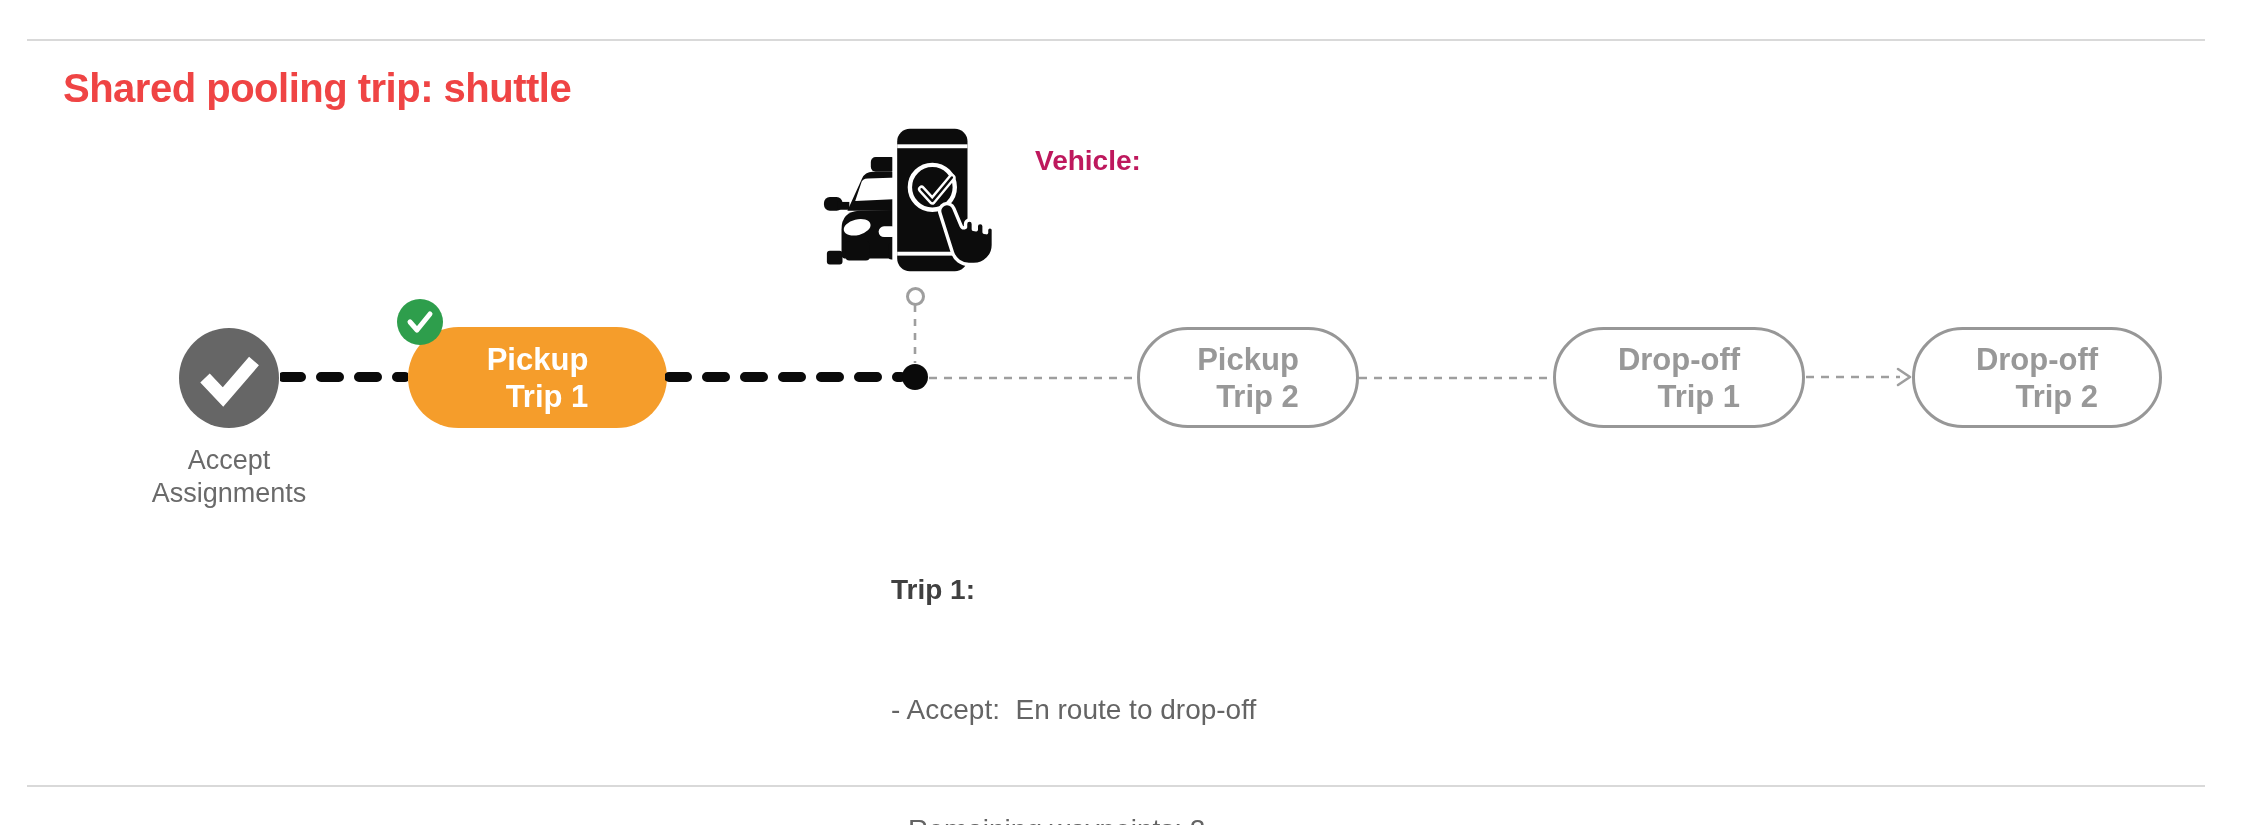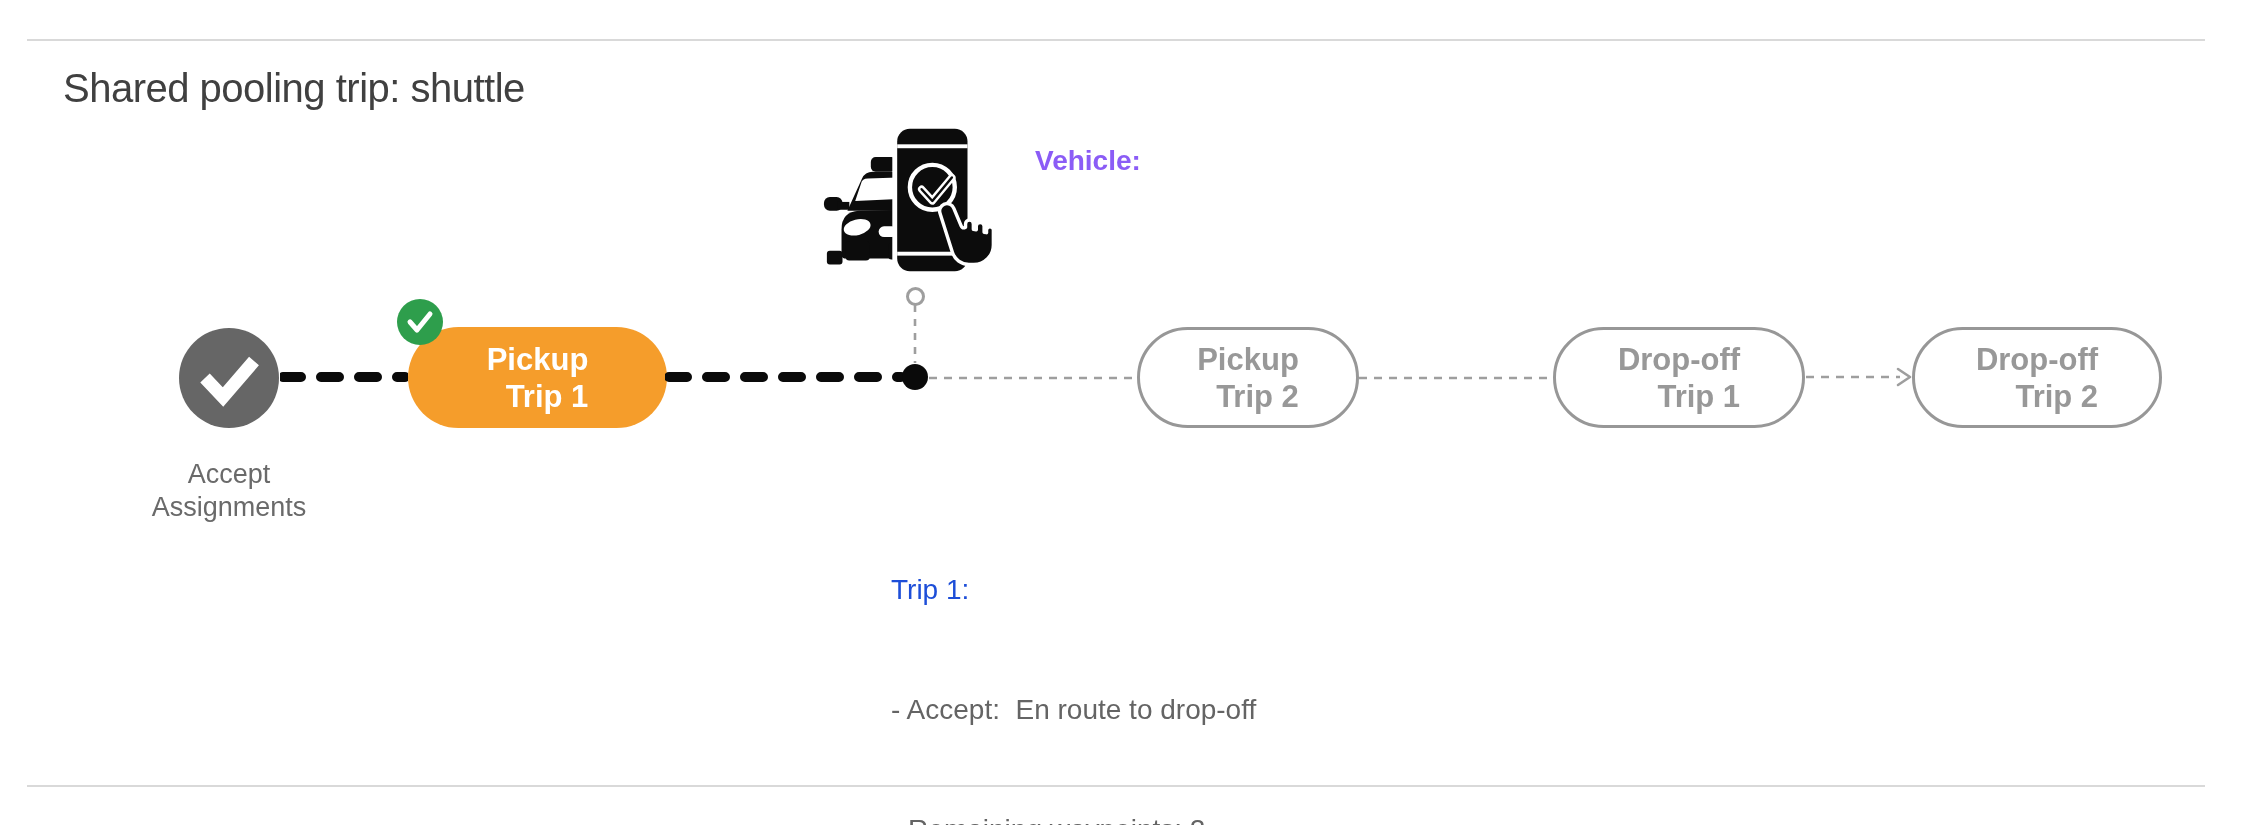--- a/index.html
+++ b/index.html
@@ -9,32 +9,32 @@
     background:#ffffff;
     font-family:"Liberation Sans", sans-serif;
     overflow:hidden;
   }
   .hairline{position:absolute;left:27px;width:2178px;height:2px;background:#d9d9d9;}
   .hairline.top{top:39px;}
   .hairline.bottom{top:785px;}
 
   .page-title{
     position:absolute;left:63px;top:66px;
-    font-size:40px;font-weight:normal;color:#404040;
+    font-size:40px;font-weight:bold;color:#ef4444;
     letter-spacing:-0.5px;white-space:nowrap;
   }
 
   
   .accept-node{
     position:absolute;left:179px;top:328px;width:100px;height:100px;
     border-radius:50%;background:#666666;
   }
   .accept-label{
     position:absolute;left:119px;top:444px;width:220px;
-    text-align:center;font-size:27px;line-height:33px;color:#6a6a6a;margin-top:14px;
+    text-align:center;font-size:27px;line-height:33px;color:#6a6a6a;
   }
   .pill{
     position:absolute;top:327px;height:101px;
     border-radius:51px;display:flex;align-items:center;justify-content:center;
     text-align:right;font-weight:bold;font-size:31px;line-height:37px;
     white-space:pre-line;box-sizing:border-box;
   }
   .pill.active{background:#F59D2B;color:#ffffff;}
   .pill.pending{background:#ffffff;border:3px solid #979797;color:#989898;}
   .pill-pickup-1{left:408px;width:259px;}
@@ -52,24 +52,24 @@
   }
   .vehicle-anchor-circle{
     position:absolute;left:906px;top:287px;width:13px;height:13px;
     border-radius:50%;background:#ffffff;border:3px solid #9e9e9e;
   }
   .connector{position:absolute;}
 
   .vehicle-icon{position:absolute;left:812px;top:116px;}
 
   .vehicle-info{position:absolute;left:1035px;top:139px;font-size:28px;line-height:44px;color:#646464;}
-  .vehicle-info .lead{font-weight:bold;color:#8b5cf6;}
+  .vehicle-info .lead{font-weight:bold;color:#be185d;}
 
   .status-block{position:absolute;left:891px;top:490px;font-size:28px;line-height:40px;color:#646464;white-space:pre-wrap;}
-  .status-block .lead{font-weight:normal;color:#1d4ed8;}
+  .status-block .lead{font-weight:bold;color:#404040;}
 </style>
 </head>
 <body>
 
 <div class="stage">
 
   <div class="hairline top"></div>
   <div class="hairline bottom"></div>
 
   <div class="page-title">Shared pooling trip: shuttle</div>

